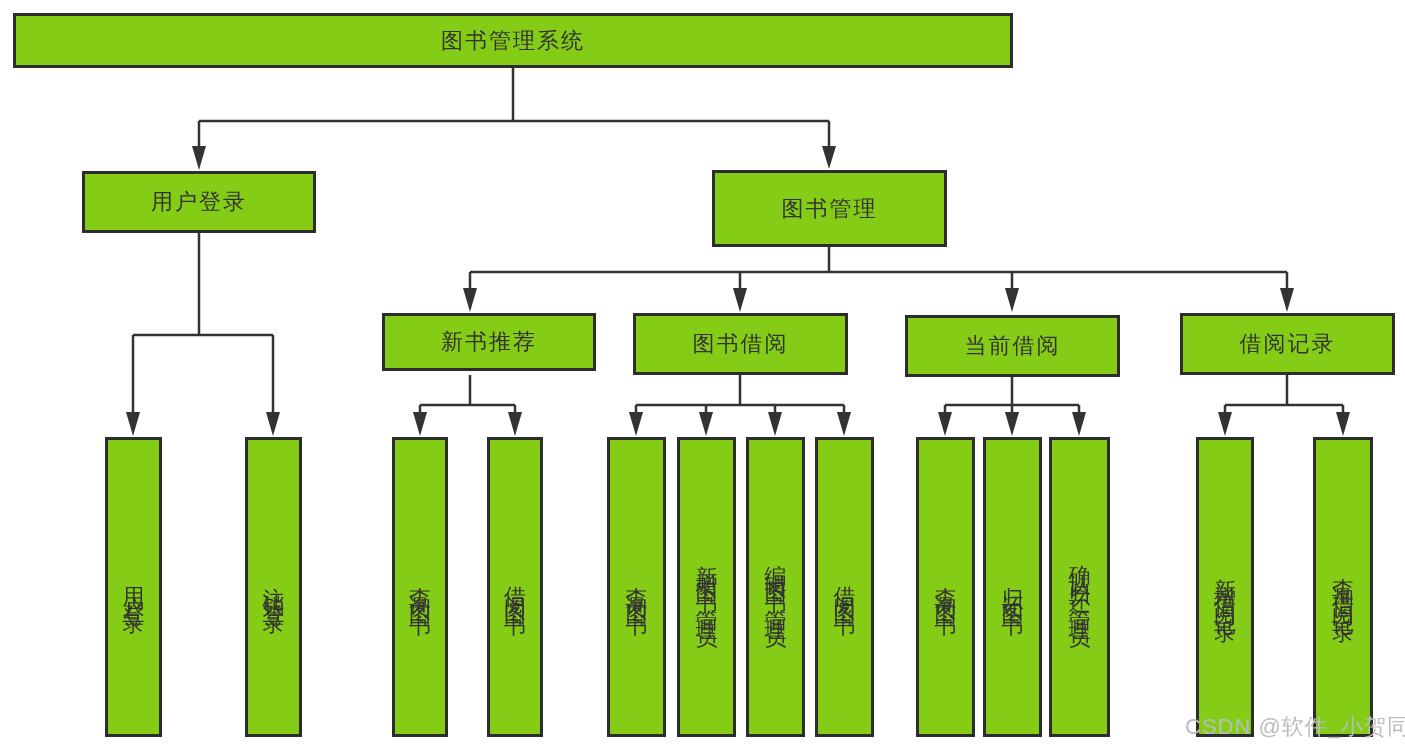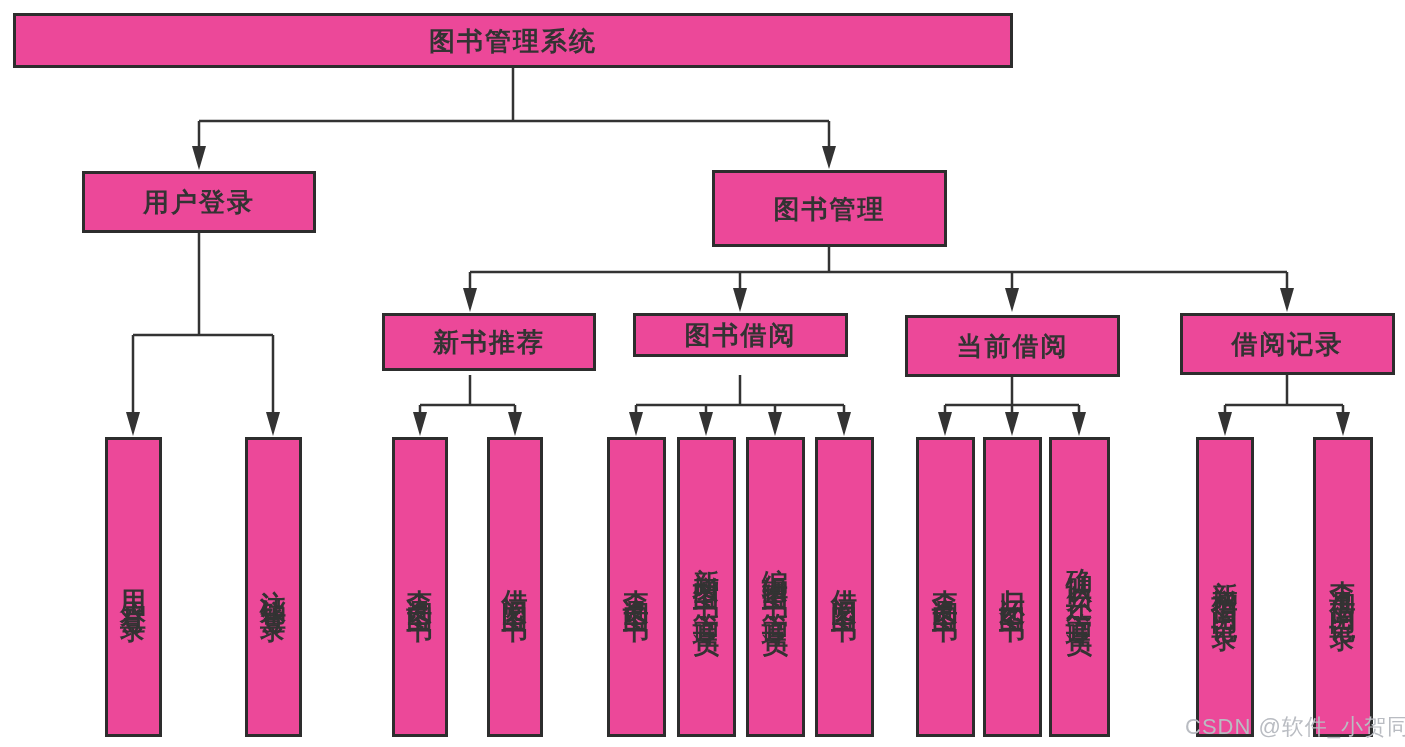--- a/index.html
+++ b/index.html
@@ -4,23 +4,23 @@
 <style>
   * { box-sizing: border-box; }
   html,body { margin:0; padding:0; background:#ffffff; }
   body { font-family:"Liberation Sans","DejaVu Sans",sans-serif; }
   .canvas {
     position:relative; width:1405px; height:747px;
     background:#ffffff; overflow:hidden; color:#333333;
   }
   svg.wires { position:absolute; left:0; top:0; width:1405px; height:747px; }
   .node {
-    position:absolute; background:#ec4899; border:3px solid #2d2d2d;
+    position:absolute; background:#84cc16; border:3px solid #2d2d2d;
     display:flex; align-items:center; justify-content:center;
-    font-size:26px; color:#333333; letter-spacing:2px; line-height:1;font-weight:bold;
+    font-size:22px; color:#333333; letter-spacing:2px; line-height:1;
   }
   .vnode span {
     writing-mode:vertical-rl; text-orientation:mixed;
     letter-spacing:9px; line-height:1; white-space:nowrap;
   }
   .hnode { white-space:nowrap; }
   .watermark {
     position:absolute; left:1185px; top:712px;
     font-size:22px; color:#b9bcc2; letter-spacing:1px; white-space:nowrap;
   }
@@ -102,21 +102,21 @@
       <polygon points="1336,412 1350,412 1343,436"></polygon>
     </g>
   </svg>
 
   <div class="node hnode" style="left:13px; top:13px; width:1000px; height:55px;">图书管理系统</div>
 
   <div class="node hnode" style="left:82px; top:171px; width:234px; height:62px;">用户登录</div>
   <div class="node hnode" style="left:712px; top:170px; width:235px; height:77px;">图书管理</div>
 
   <div class="node hnode" style="left:382px; top:313px; width:214px; height:58px;">新书推荐</div>
-  <div class="node hnode" style="left:633px; top:313px; width:215px; height:44px;">图书借阅</div>
+  <div class="node hnode" style="left:633px; top:313px; width:215px; height:62px;">图书借阅</div>
   <div class="node hnode" style="left:905px; top:315px; width:215px; height:62px;">当前借阅</div>
   <div class="node hnode" style="left:1180px; top:313px; width:215px; height:62px;">借阅记录</div>
 
   <div class="node vnode" style="left:105px; top:437px; width:57px; height:300px;">
     <span>用户登录</span>
   </div>
   <div class="node vnode" style="left:245px; top:437px; width:57px; height:300px;">
     <span>注销登录</span>
   </div>
 

